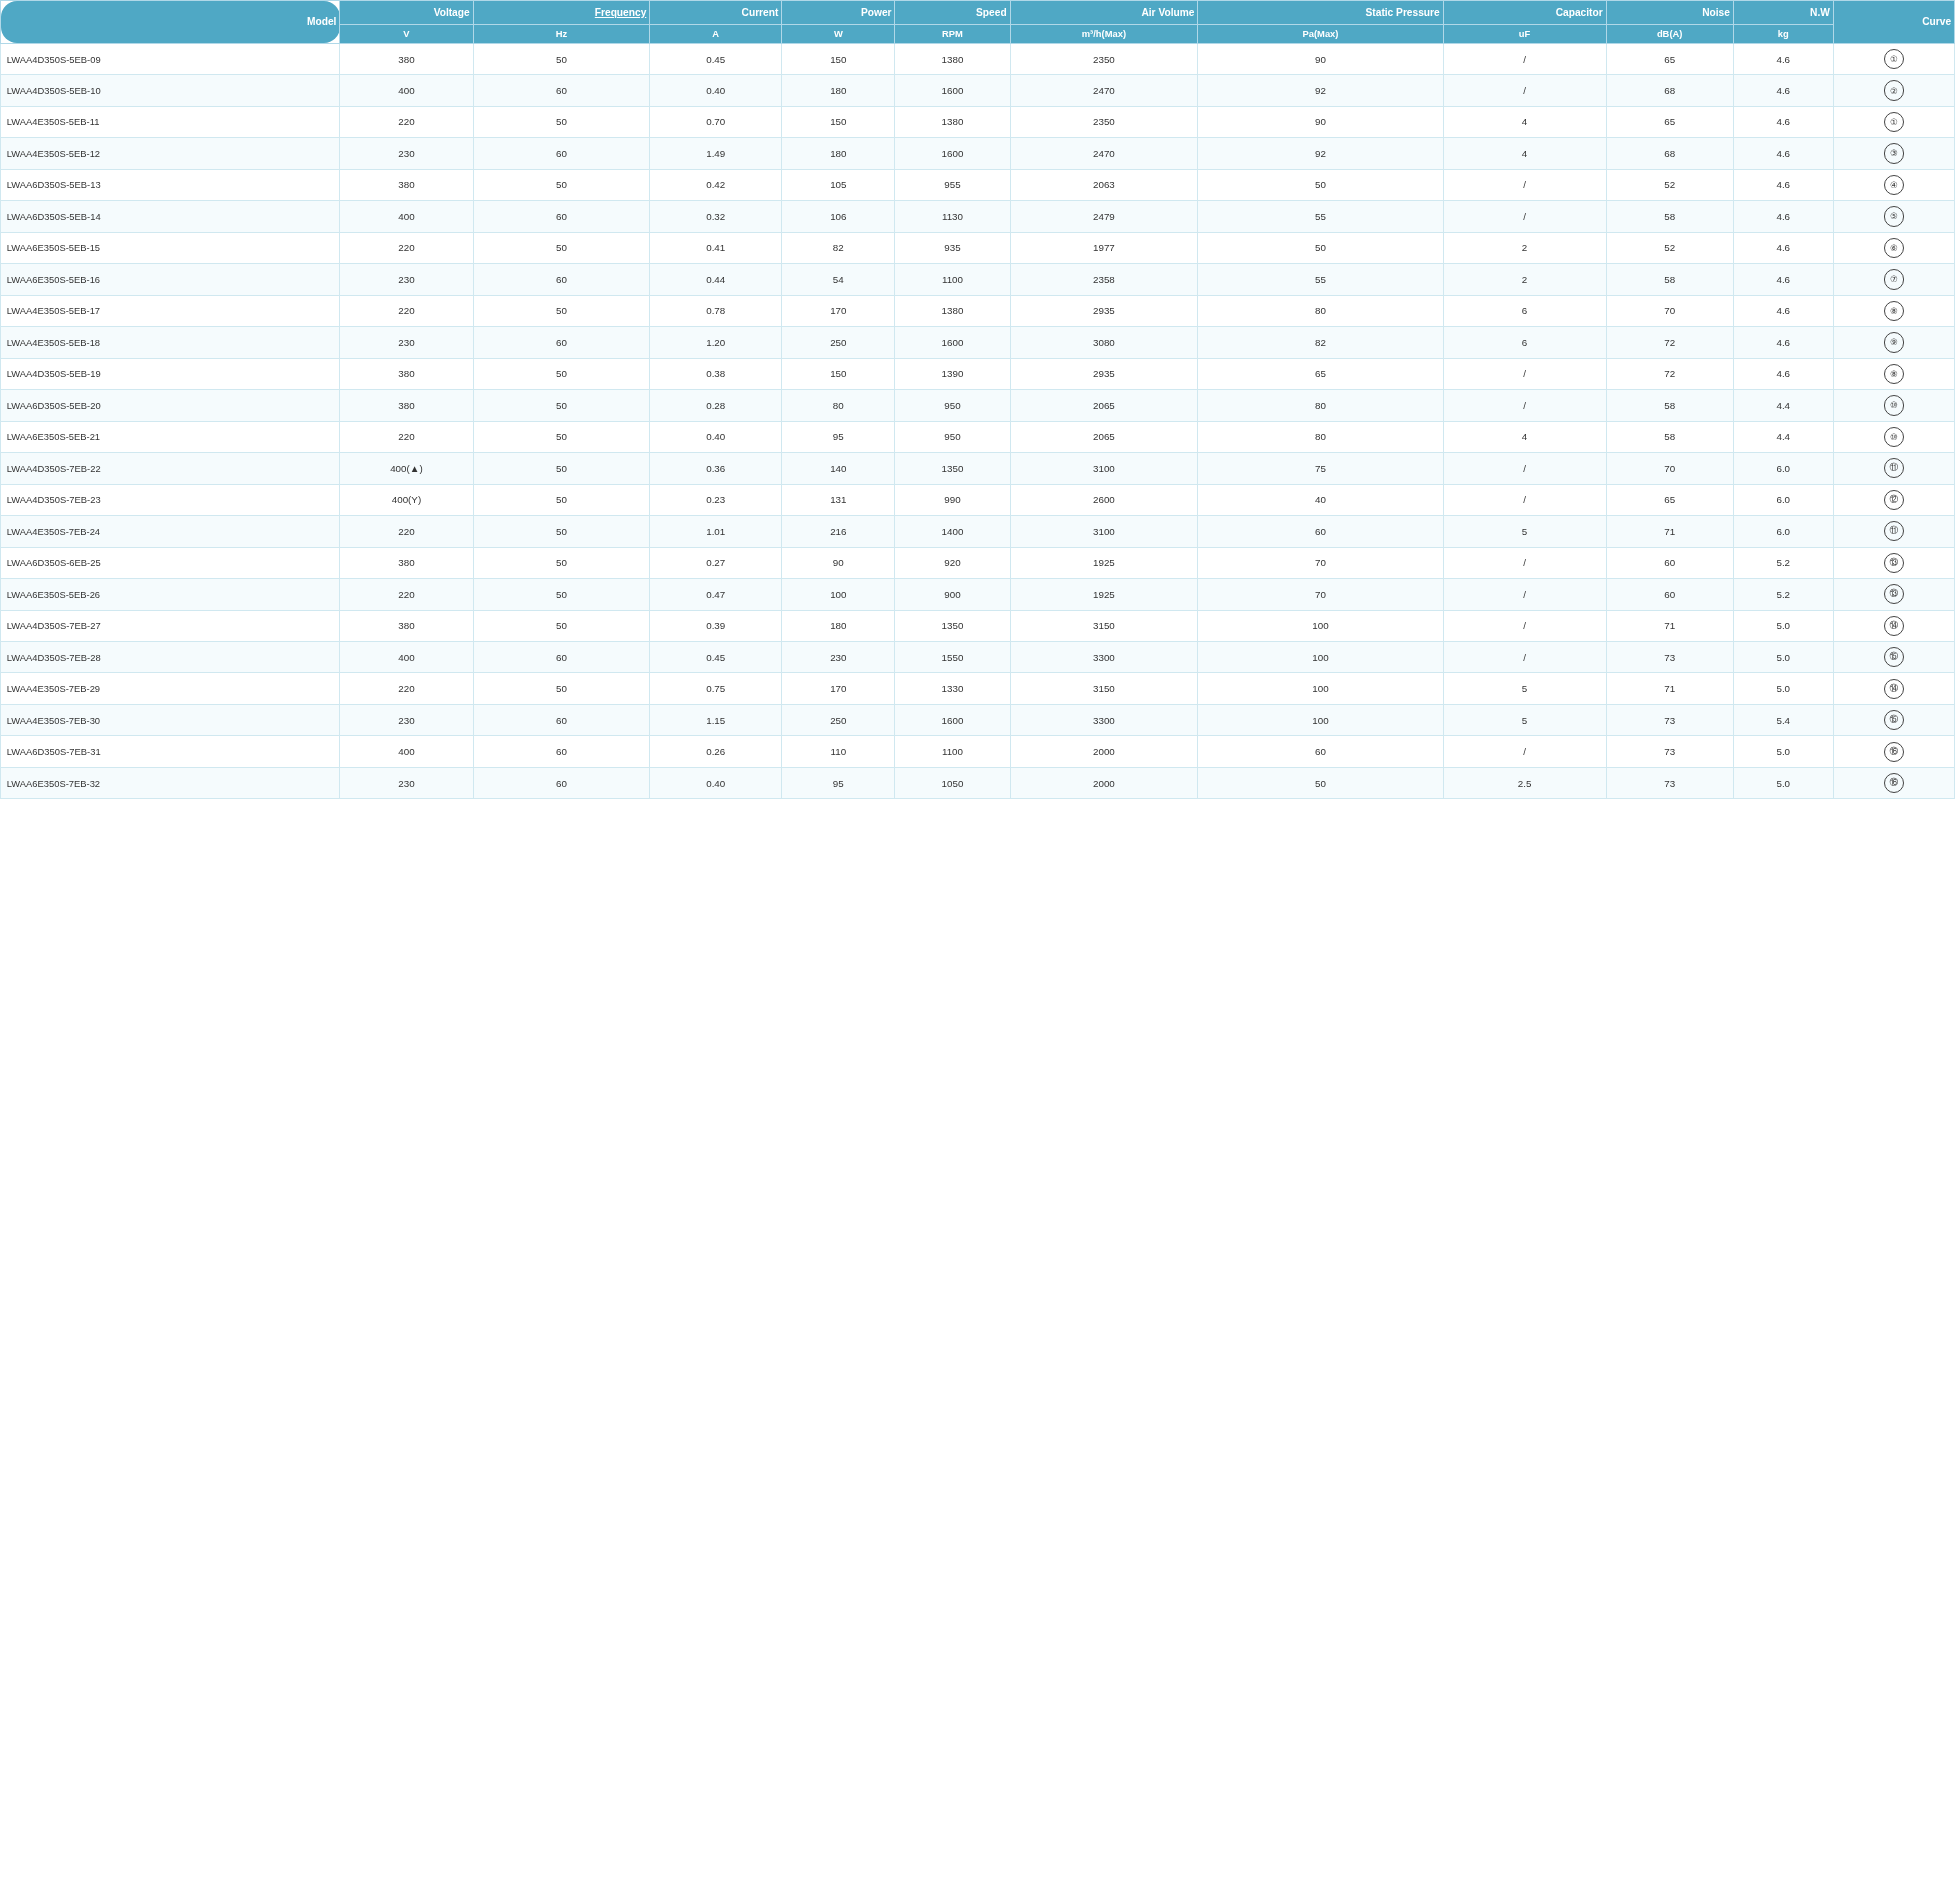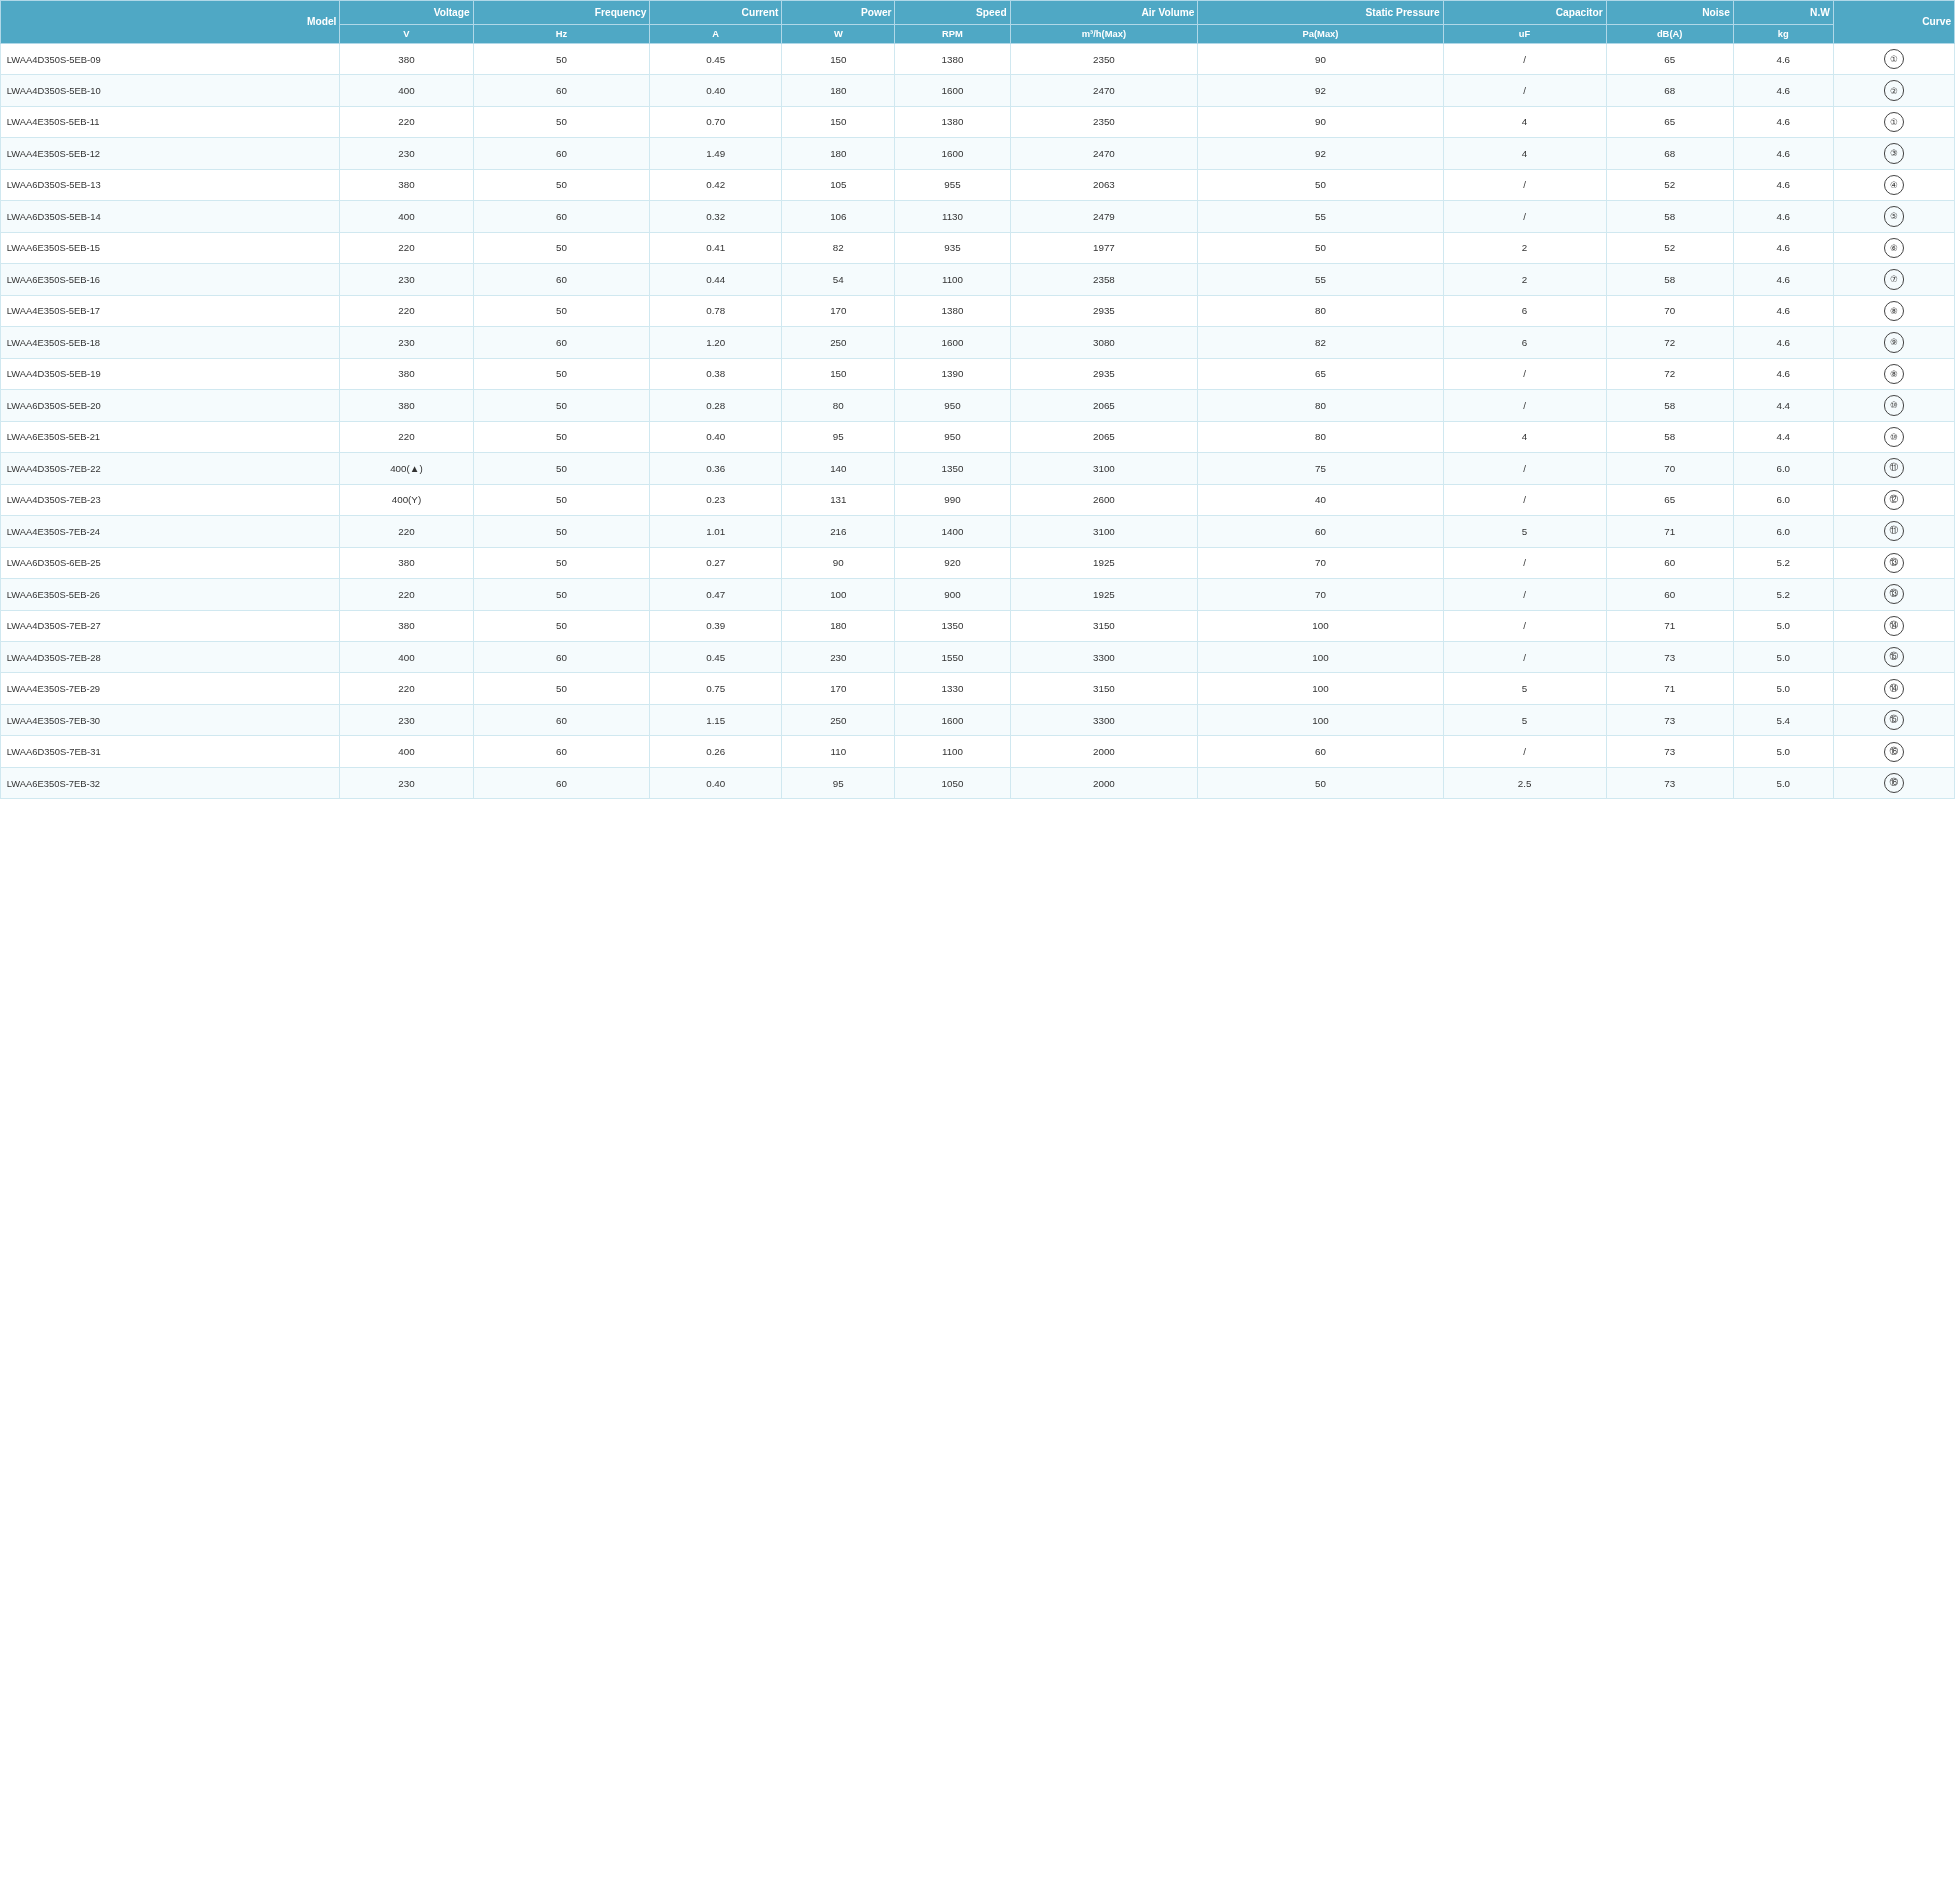--- a/index.html
+++ b/index.html
@@ -61,23 +61,24 @@
       justify-content: center;
       width: 20.3px;
       height: 20.3px;
       border-radius: 50%;
       border: 1.1px solid #444;
       font-size: 8.7px;
       color: #333;
     }
     .th-model {
       min-width: 112px;
+      border-radius: 16px;
     }
     .th-voltage { min-width: 44px; }
-    .th-frequency { min-width: 51px; }
+    .th-frequency { min-width: 51px; text-decoration: underline; }
     .th-current { min-width: 40px; }
     .th-power { min-width: 35px; }
     .th-speed { min-width: 38px; }
     .th-airvolume { min-width: 62px; }
     .th-staticpressure { min-width: 69px; }
     .th-capacitor { min-width: 49px; }
     .th-noise { min-width: 42px; }
     .th-nw { min-width: 33px; }
     .th-curve { min-width: 40px; }
   </style>

